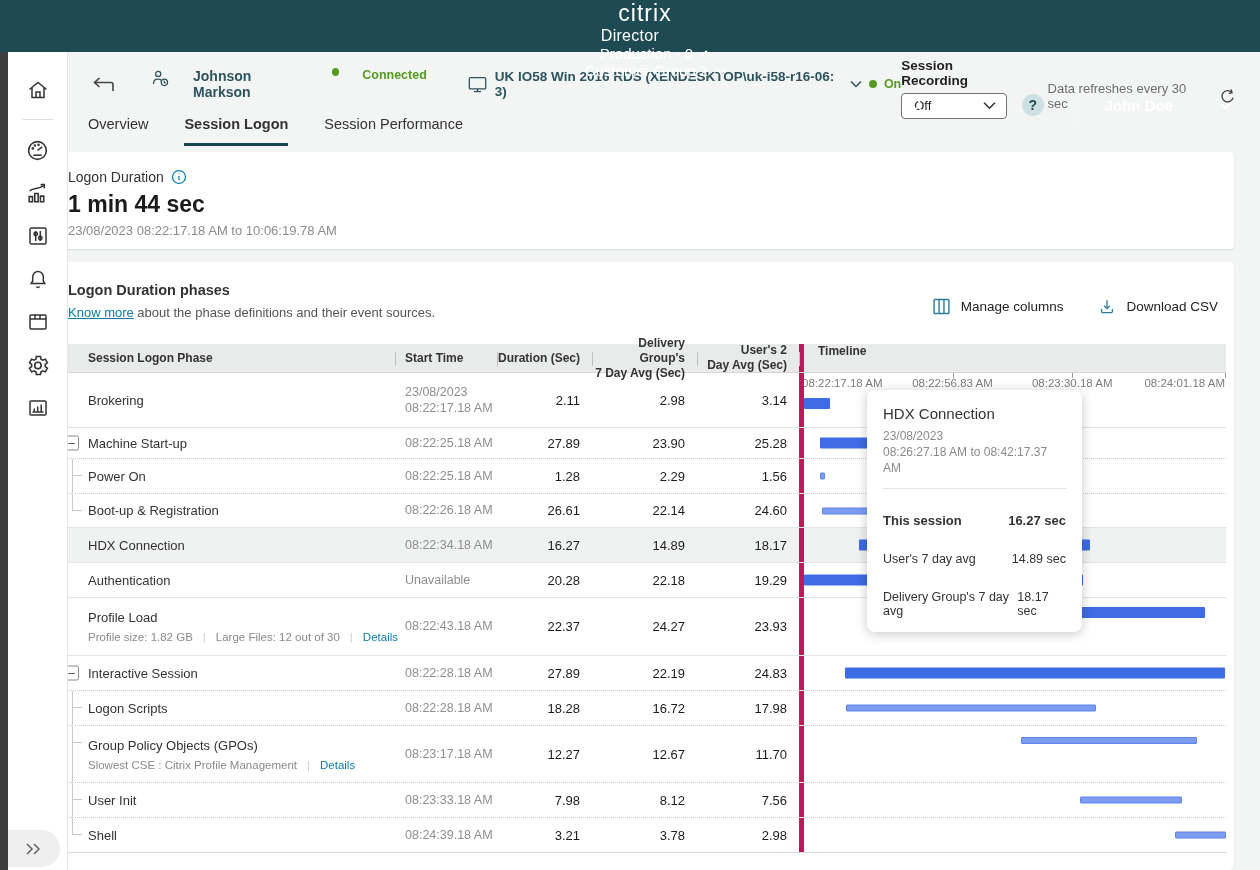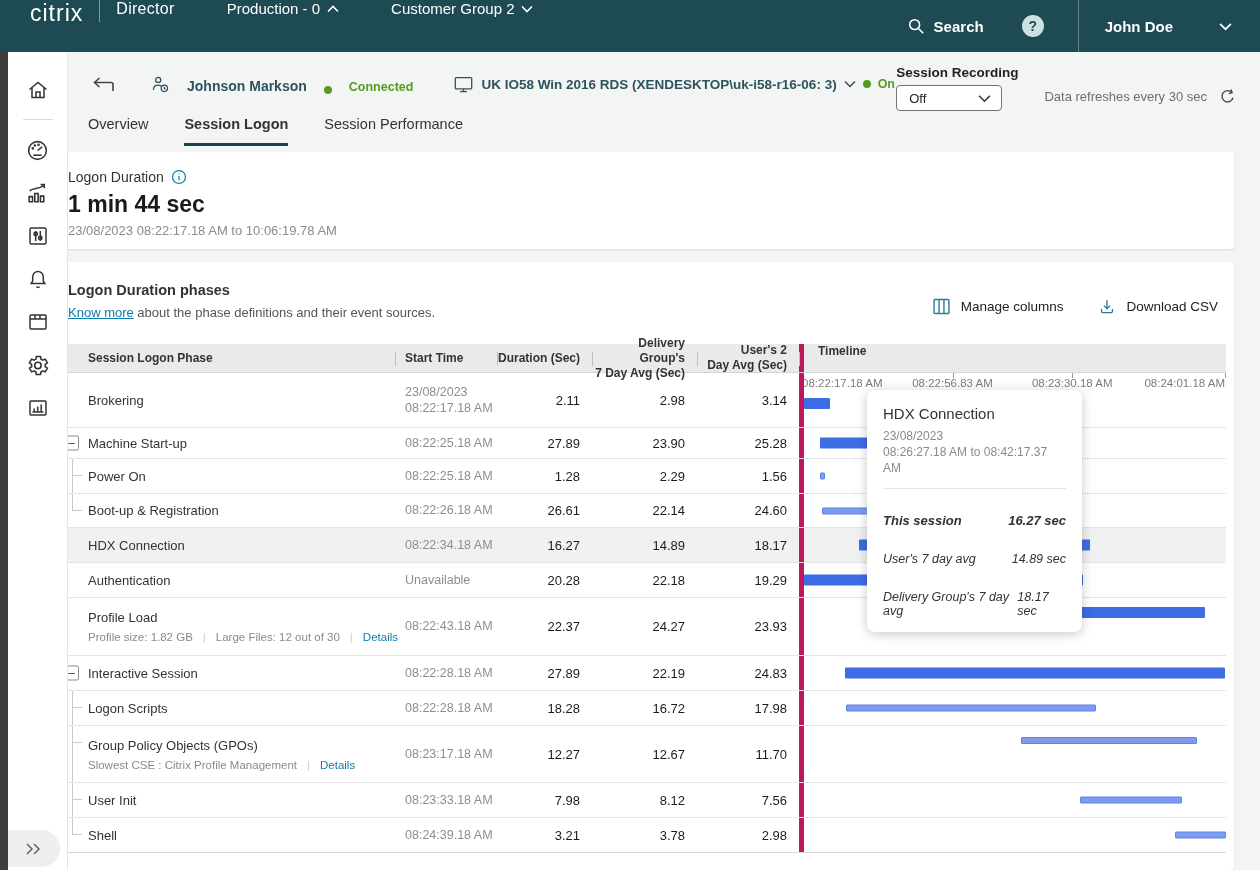--- a/index.html
+++ b/index.html
@@ -1,41 +1,41 @@
 <!DOCTYPE html>
 <html><head>
 <meta charset="utf-8">
 <style>
   * { margin:0; padding:0; box-sizing:border-box; }
   html,body { width:1260px; height:870px; overflow:hidden; font-family:"Liberation Sans","DejaVu Sans",sans-serif; background:#f3f4f4; color:#333; }
   .page { position:relative; width:1260px; height:870px; }
 
   
-  .topbar { position:absolute; top:0; left:0; width:100%; height:52px; background:#1d4a53; display:flex; align-items:flex-start; color:#fff; z-index:30; }
+  .topbar { position:absolute; top:0; left:0; width:100%; height:52px; background:#1d4a53; display:flex; align-items:center; color:#fff; z-index:30;flex-direction:column; }
   .brand { font-size:23px; letter-spacing:1px; margin-left:30px; font-weight:500; }
   .brand-sep { width:1px; height:22px; background:rgba(255,255,255,.45); margin:0 16px; }
   .product { font-size:16px; font-weight:400; letter-spacing:.3px; }
   .nav-item { display:flex; align-items:center; gap:7px; font-size:15px; margin-left:52px; cursor:pointer; }
   .top-right { margin-left:auto; display:flex; align-items:center; height:100%; }
   .search-box { display:flex; align-items:center; gap:9px; font-size:15px; font-weight:600; margin-right:38px; cursor:pointer; }
   .help-circle { width:22px; height:22px; border-radius:50%; background:#cfe0e2; color:#1d4a53; font-size:14px; font-weight:700; display:flex; align-items:center; justify-content:center; margin-right:34px; cursor:pointer; }
   .top-divider { width:1px; height:52px; background:rgba(255,255,255,.3); }
   .user-menu { display:flex; align-items:center; gap:46px; padding:0 28px 0 26px; font-size:15px; font-weight:600; cursor:pointer; }
 
   
   .side-strip { position:absolute; top:52px; left:0; width:8px; bottom:0; background:#3d3d3d; z-index:25; }
   .sidebar { position:absolute; top:52px; left:8px; width:60px; bottom:0; background:#fff; border-right:1px solid #e6e6e6; z-index:24; display:flex; flex-direction:column; align-items:center; padding-top:20px; }
   .side-icon { width:36px; height:36px; display:flex; align-items:center; justify-content:center; margin-bottom:7px; cursor:pointer; color:#333; }
   .side-div { width:30px; height:1px; background:#ddd; margin:4px 0 12px; }
   .expand-btn { position:absolute; left:8px; top:830px; width:52px; height:37px; background:#efefef; border-radius:0 19px 19px 0; display:flex; align-items:center; justify-content:center; cursor:pointer; z-index:26; }
 
   
   .session-row { position:absolute; top:52px; left:68px; right:0; height:64px; display:flex; align-items:center; padding:0 20px; }
   .back-btn { margin-left:2px; cursor:pointer; display:flex; }
-  .user-chip { display:flex; align-items:flex-end; gap:17px; margin-left:34px; }
+  .user-chip { display:flex; align-items:flex-start; gap:23px; margin-left:34px; }
   .user-chip .name { color:#2d545e; font-size:14px; font-weight:600; }
   .dot { width:8px; height:8px; border-radius:50%; background:#569b20; display:inline-block; }
   .green-text { color:#569b20; font-size:12.5px; font-weight:600; }
   .machine-chip { display:flex; align-items:center; gap:7px; margin-left:40px; }
   .machine-chip .mname { color:#2d545e; font-size:13.5px; font-weight:600; }
   .recording { display:flex; flex-direction:column; margin-left:auto; transform:translateY(4px); }
   .recording .rec-label { font-size:13.5px; font-weight:700; color:#222; margin-bottom:5px; }
   .rec-select { width:106px; height:26px; border:1px solid #737373; border-radius:4px; background:#fff; display:flex; align-items:center; justify-content:space-between; padding:0 10px 0 12px; font-size:13px; color:#222; cursor:pointer; }
   .refresh-note { display:flex; align-items:center; gap:12px; margin-left:26px; margin-right:4px; color:#6e6e6e; font-size:13px; transform:translateY(12px); }
 
@@ -100,21 +100,21 @@
   .col-tl { height:100%; border-left:5px solid #be185d; }
   .bar { position:absolute; top:50%; transform:translateY(-50%); height:11px; background:#3d6ce5; border-radius:1px; cursor:pointer; }
   .bar.child { height:7px; background:#7d9cf0; border:1px solid #5c85ea; }
   .bar.fixed { transform:none; }
 
   
   .tooltip { position:absolute; left:821px; top:128px; width:215px; background:#fff; border-radius:8px; box-shadow:0 2px 12px rgba(0,0,0,.22); padding:15px 16px 14px; z-index:20; }
   .tt-title { font-size:15px; color:#333; }
   .tt-date { font-size:12px; color:#8a8a8a; margin-top:6px; line-height:1.35; white-space:pre-line; }
   .tt-hr { border:none; border-top:1px solid #e4e4e4; margin:11px 0 10px; }
-  .tt-row { display:flex; justify-content:space-between; font-size:12.5px; color:#333; margin-top:24px;font-style:italic; }
+  .tt-row { display:flex; justify-content:space-between; font-size:12.5px; color:#333; margin-top:24px; }
   .tt-row.bold { font-weight:700; font-size:13px; }
   svg { display:block; }
 </style>
 </head>
 <body>
 
 <div class="page">
 
   <div class="topbar">
     <div class="brand">citrix</div>

